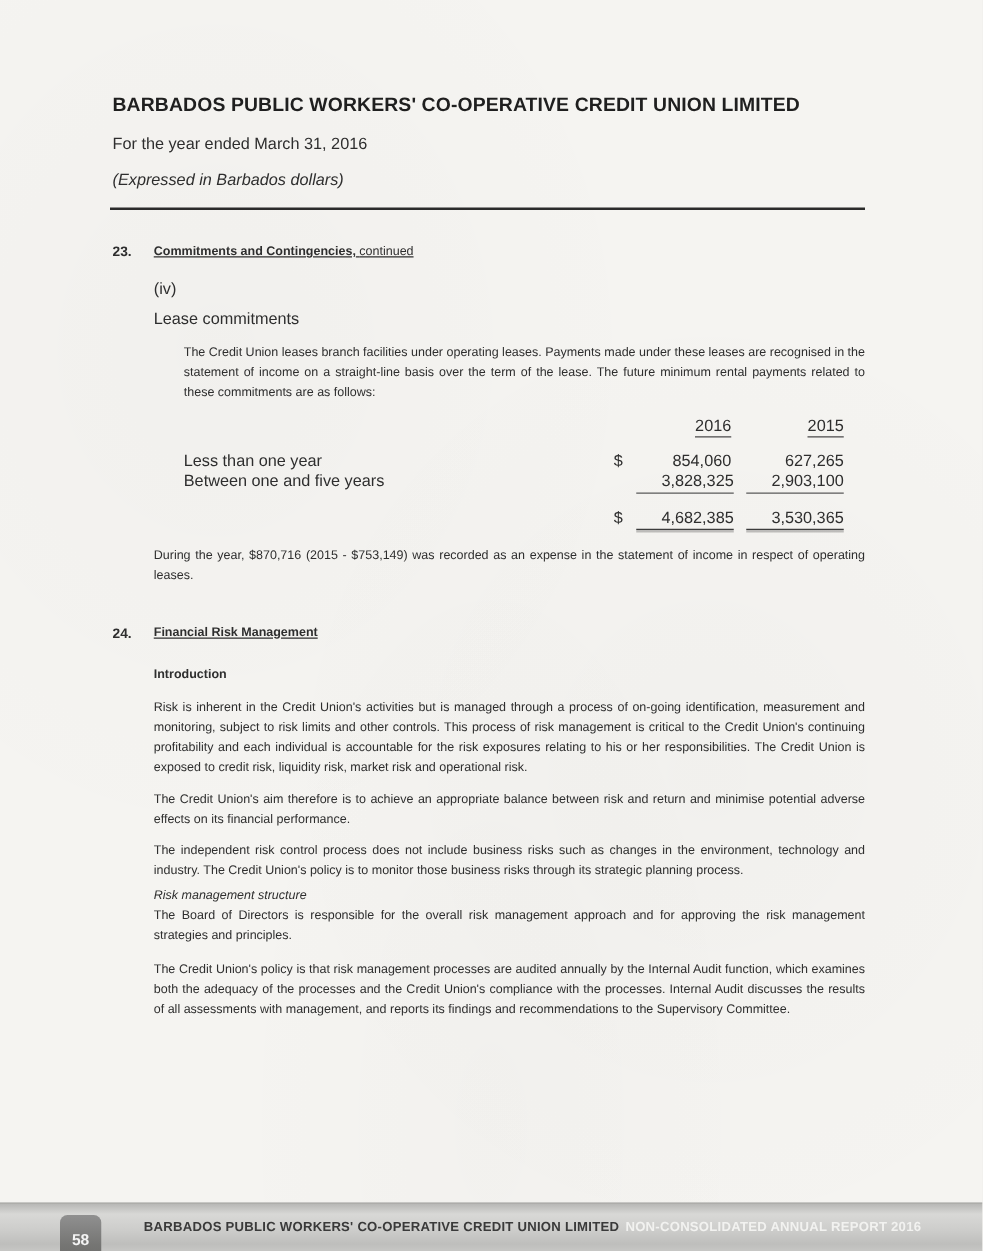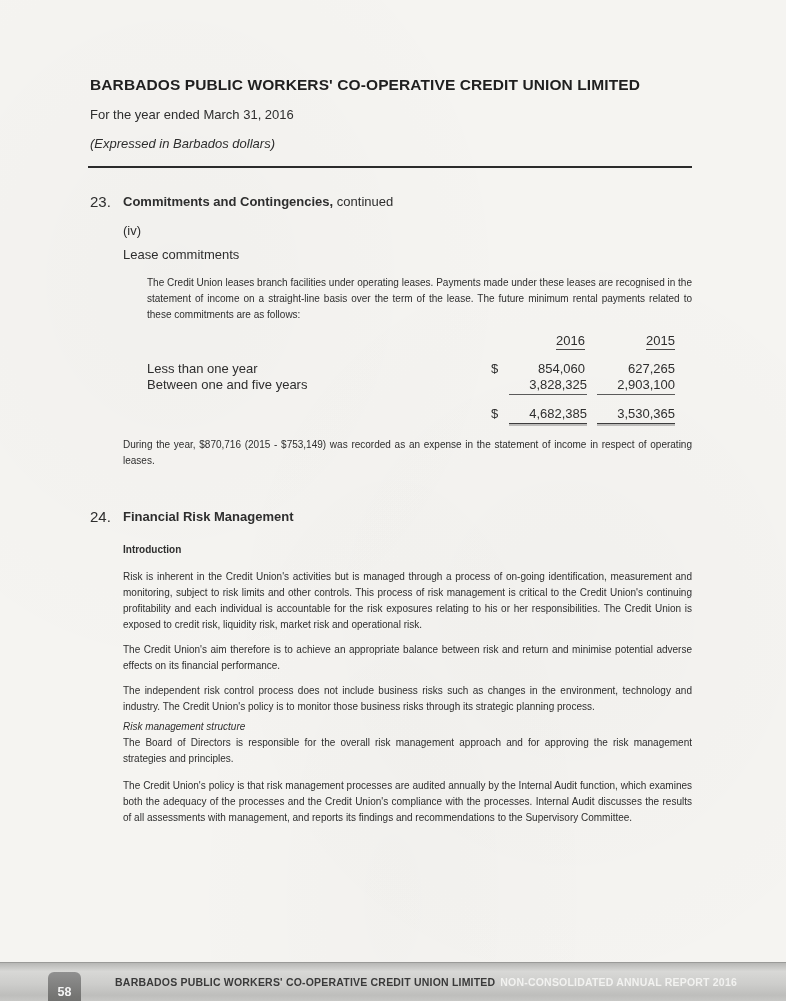--- a/index.html
+++ b/index.html
@@ -21,24 +21,24 @@
 
   .company-title { margin-top:76px; font-size:15.5px; line-height:17px; font-weight:bold; letter-spacing:0.1px; color:#1f1f1f; }
   .meta { margin-top:14px; font-size:13px; line-height:15px; }
   .meta.first { margin-top:19px; }
   .italic { font-style:italic; }
   .bold { font-weight:bold; }
   .rule { margin-top:15px; margin-left:-2px; width:604px; height:2px; background:#2b2b2b; }
 
   .section { display:flex; }
   .section.s23 { margin-top:26px; }
-  .section.s24 { margin-top:40px; }
-  .sec-num { width:33px; flex:0 0 33px; font-size:15px; line-height:16px; font-weight:normal; }
+  .section.s24 { margin-top:30px; }
+  .sec-num { width:33px; flex:0 0 33px; font-size:11px; line-height:16px; font-weight:bold; }
   .sec-body { flex:1; min-width:0; }
-  .sec-heading { font-size:13px; line-height:16px; }
+  .sec-heading { font-size:10px; line-height:16px;text-decoration:underline; }
   .sec-heading .suffix { font-weight:normal; }
 
   .sub-item { margin-top:13px; display:flex; font-size:13px; line-height:16px;flex-direction:column; }
   .sub-label { width:24px; flex:0 0 24px; }
 
   p.body { font-size:10px; line-height:16px; margin-top:12px; }
   p.just { text-align:justify; }
   .indent { margin-left:24px; }
 
   

